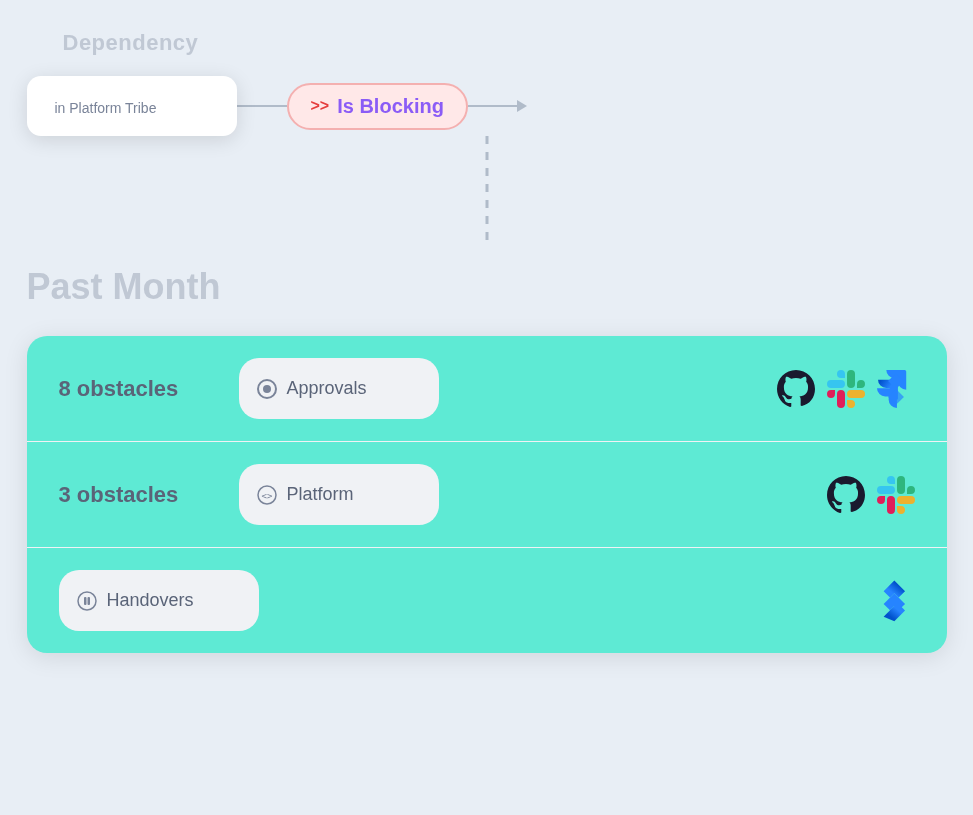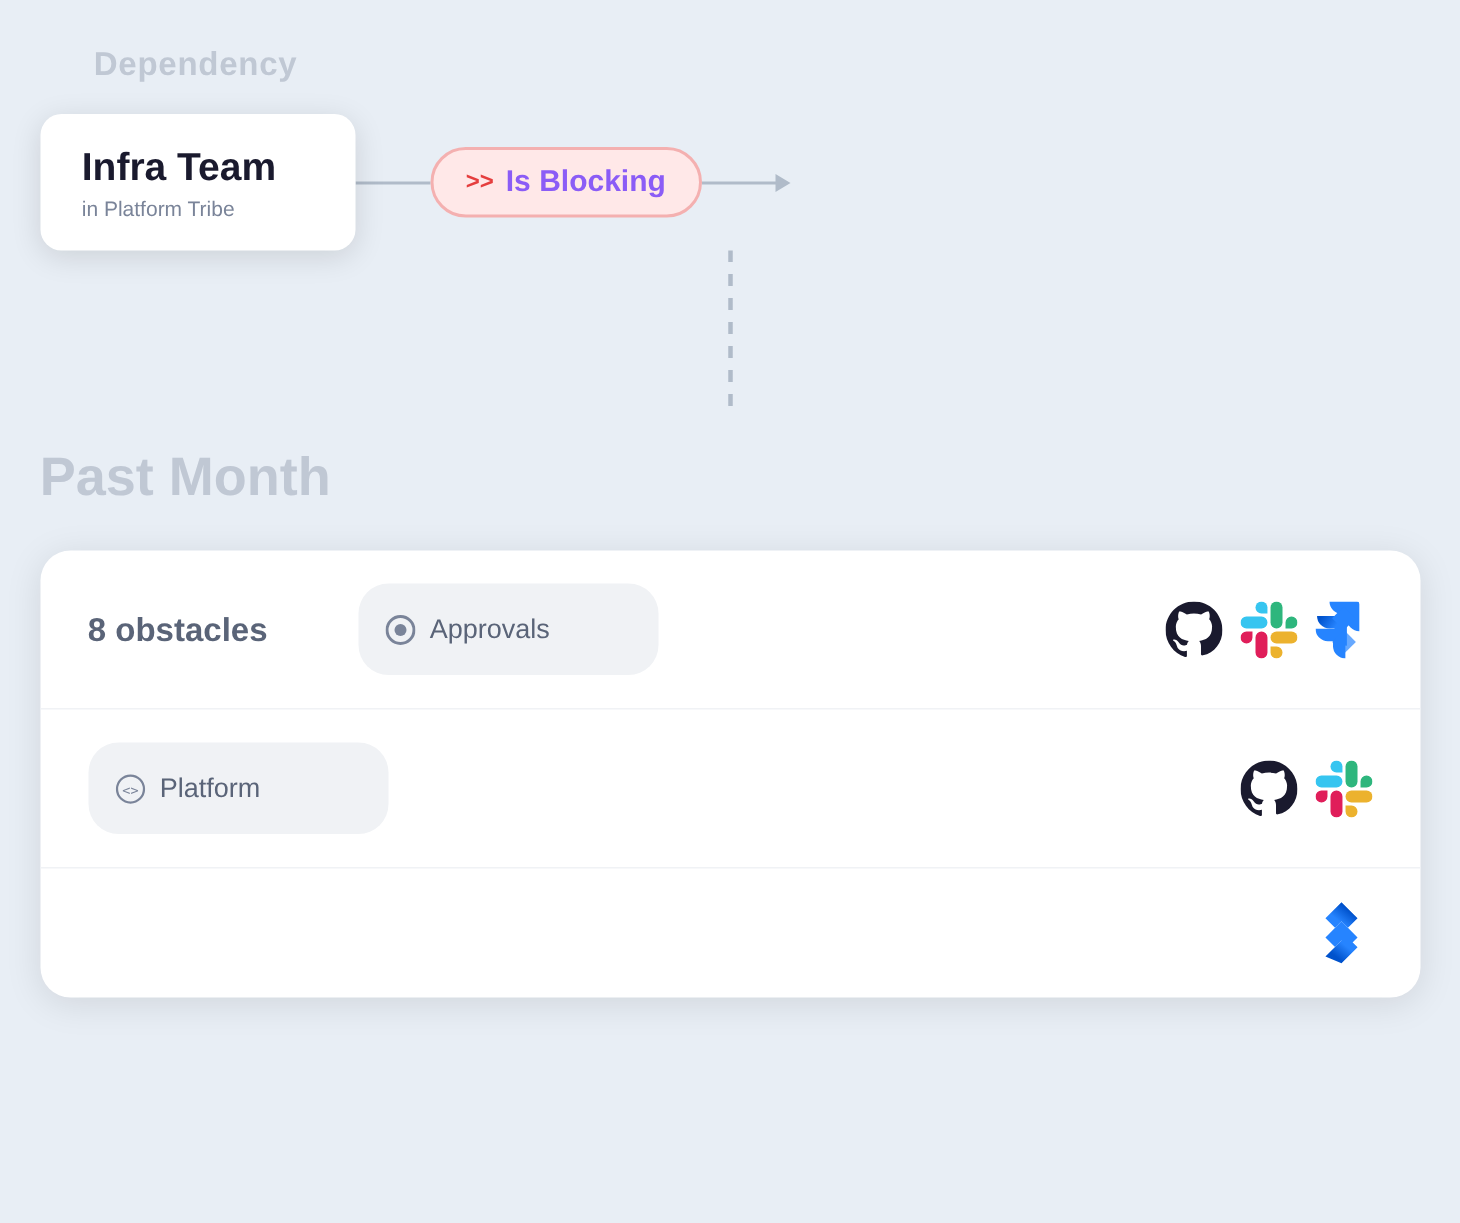--- a/index.html
+++ b/index.html
@@ -83,21 +83,21 @@
     .past-month-label {
       font-size: 36px;
       font-weight: 700;
       color: #c0c8d4;
       margin-bottom: 28px;
       margin-top: 80px;
     }
 
     
     .stats-card {
-      background: #ffffff;
+      background: #5eead4;
       border-radius: 20px;
       box-shadow: 0 4px 24px rgba(0,0,0,0.1);
       overflow: hidden;
       width: 100%;
     }
 
     .stat-row {
       display: flex;
       align-items: center;
       padding: 22px 32px;
@@ -172,21 +172,20 @@
 <body>
 
 <div class="main-container">
 
   <div class="section-label">Dependency</div>
 
   <div class="dependency-diagram">
     <div class="diagram-row">
 
       <div class="team-card">
-        <div class="team-name">Infra Team</div>
         <div class="team-tribe">in Platform Tribe</div>
       </div>
 
       <div style="width:50px;height:2px;background:#b0bbc9;"></div>
 
       <div class="blocking-badge">
         <span class="arrow-icon">&gt;&gt;</span>
         <span class="blocking-text">Is Blocking</span>
       </div>
 
@@ -243,20 +242,21 @@
 
           <g transform="translate(2, 2)">
             <path d="M10 0L5 5l5 5 5-5z" fill="#2684FF"></path>
             <path d="M10 10L5 15l5 5 5-5z" fill="#2684FF" opacity="0.7"></path>
           </g>
         </svg>
       </div>
     </div>
 
     <div class="stat-row">
+      <span class="stat-count">3 obstacles</span>
       <div class="stat-type-badge">
 
         <svg width="20" height="20" viewBox="0 0 20 20">
           <circle cx="10" cy="10" r="9" fill="none" stroke="#7a8499" stroke-width="1.5"></circle>
           <text x="10" y="14" text-anchor="middle" font-size="9" fill="#7a8499" font-family="monospace">&lt;&gt;</text>
         </svg>
         <span class="stat-type-label">Platform</span>
       </div>
       <div class="stat-integrations">
 
@@ -271,20 +271,29 @@
           <path d="M8.834 6.313a2.528 2.528 0 0 1 2.521 2.521 2.528 2.528 0 0 1-2.521 2.521H2.522A2.528 2.528 0 0 1 0 8.834a2.528 2.528 0 0 1 2.522-2.521h6.312z" fill="#36C5F0"></path>
           <path d="M18.956 8.834a2.528 2.528 0 0 1 2.522-2.521A2.528 2.528 0 0 1 24 8.834a2.528 2.528 0 0 1-2.522 2.521h-2.522V8.834z" fill="#2EB67D"></path>
           <path d="M17.688 8.834a2.528 2.528 0 0 1-2.523 2.521 2.527 2.527 0 0 1-2.52-2.521V2.522A2.527 2.527 0 0 1 15.165 0a2.528 2.528 0 0 1 2.523 2.522v6.312z" fill="#2EB67D"></path>
           <path d="M15.165 18.956a2.528 2.528 0 0 1 2.523 2.522A2.528 2.528 0 0 1 15.165 24a2.527 2.527 0 0 1-2.52-2.522v-2.522h2.52z" fill="#ECB22E"></path>
           <path d="M15.165 17.688a2.527 2.527 0 0 1-2.52-2.523 2.526 2.526 0 0 1 2.52-2.52h6.313A2.527 2.527 0 0 1 24 15.165a2.528 2.528 0 0 1-2.522 2.523h-6.313z" fill="#ECB22E"></path>
         </svg>
       </div>
     </div>
 
     <div class="stat-row">
+      <div class="stat-type-badge">
+
+        <svg width="20" height="20" viewBox="0 0 20 20">
+          <circle cx="10" cy="10" r="9" fill="none" stroke="#7a8499" stroke-width="1.5"></circle>
+          <rect x="7" y="6" width="2.5" height="8" rx="1" fill="#7a8499"></rect>
+          <rect x="10.5" y="6" width="2.5" height="8" rx="1" fill="#7a8499"></rect>
+        </svg>
+        <span class="stat-type-label">Handovers</span>
+      </div>
       <div class="stat-integrations">
 
         <svg width="42" height="42" viewBox="0 0 128 128">
           <defs>
             <linearGradient id="jira-g1" x1="74.8%" y1="17.8%" x2="30.5%" y2="62.1%">
               <stop offset="18%" stop-color="#0052CC"></stop>
               <stop offset="100%" stop-color="#2684FF"></stop>
             </linearGradient>
             <linearGradient id="jira-g2" x1="25.2%" y1="82.2%" x2="69.5%" y2="37.9%">
               <stop offset="18%" stop-color="#0052CC"></stop>

